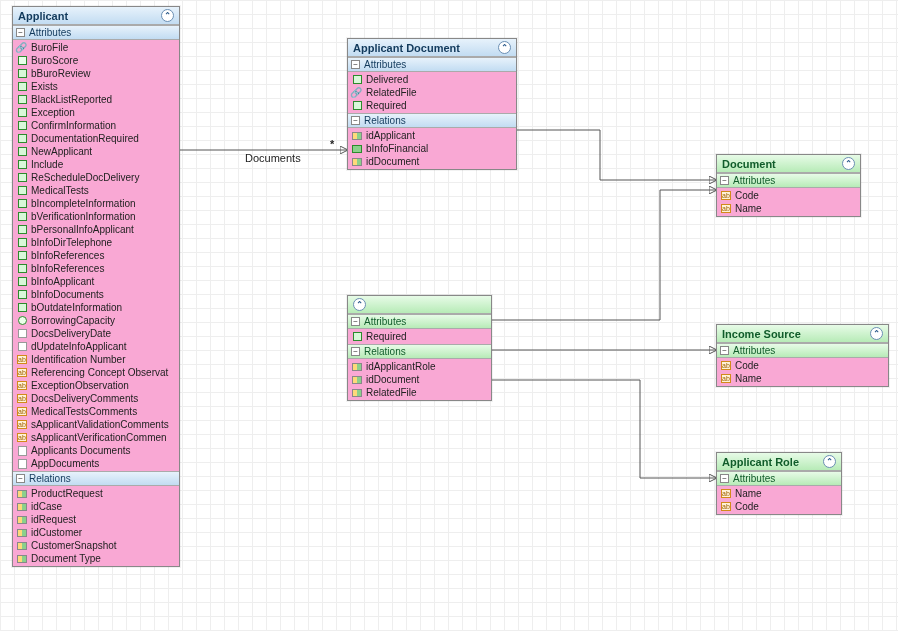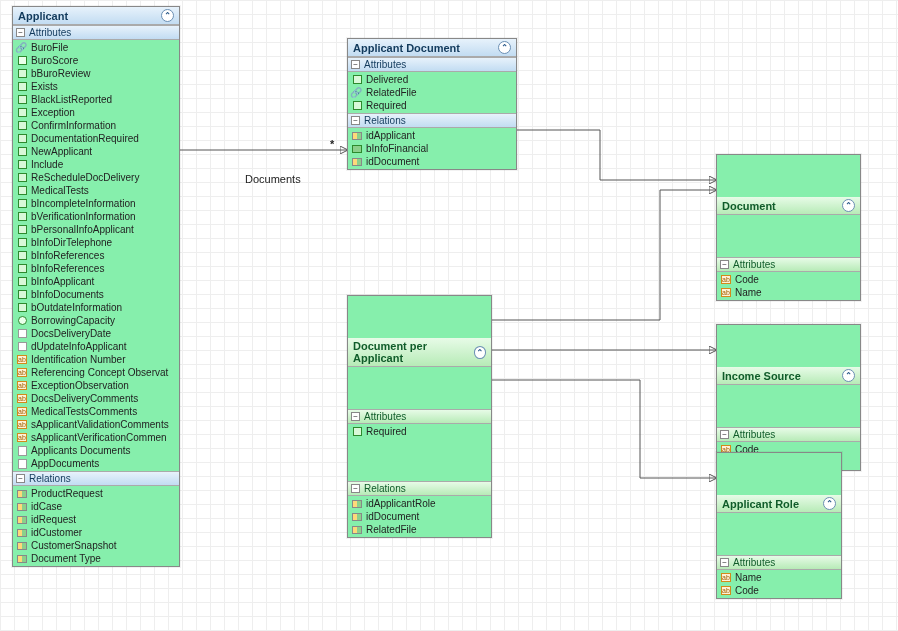--- a/index.html
+++ b/index.html
@@ -18,39 +18,38 @@
     overflow: hidden;
   }
   .connectors { position:absolute; top:0; left:0; width:898px; height:631px; pointer-events:none; }
   .connectors line, .connectors path { stroke:#555; stroke-width:1; fill:none; }
   .arrowhead { fill:#555; }
   .conn-label { position:absolute; font-size:11px; color:#222; background:transparent; }
 
   .entity {
     position:absolute;
     border:1px solid #888;
-    background:#86efac;
+    background:#f9a8d4;
     box-shadow:0 0 0 1px rgba(0,0,0,0.05);
   }
   .entity .titlebar {
     display:flex; align-items:center; justify-content:space-between;
     padding:2px 5px;
     font-weight:bold;
     font-size:11px;
     color:#1a3a5a;
     border-bottom:1px solid #aaa;
   }
   .blue .titlebar, .blue .section-head {
     background:linear-gradient(to bottom,#e7f2fb,#c2dcf2);
     color:#123a5c;
   }
   .green .titlebar, .green .section-head {
     background:linear-gradient(to bottom,#e7fbe7,#b7ebb7);
     color:#105c2a;
-    margin-top:42px;
   }
   .section-head {
     display:flex; align-items:center;
     padding:1px 3px;
     border-top:1px solid #aaa;
     border-bottom:1px solid #aaa;
     font-size:10px;
     font-weight:normal;
     color:#333;
   }
@@ -94,21 +93,21 @@
     <marker id="ah" markerWidth="8" markerHeight="8" refX="7" refY="4" orient="auto">
       <path class="arrowhead" d="M0,0 L8,4 L0,8 z"></path>
     </marker>
   </defs>
   <path d="M 180 150 L 347 150" marker-end="url(#ah)"></path>
   <path d="M 492 130 L 600 130 L 600 180 L 716 180" marker-end="url(#ah)"></path>
   <path d="M 492 320 L 660 320 L 660 190 L 716 190" marker-end="url(#ah)"></path>
   <path d="M 492 350 L 716 350" marker-end="url(#ah)"></path>
   <path d="M 492 380 L 640 380 L 640 478 L 716 478" marker-end="url(#ah)"></path>
 </svg>
-<div class="conn-label" style="left:245px; top:152px;margin-top:21px;">Documents</div>
+<div class="conn-label" style="left:245px; top:152px;">Documents</div>
 <div class="conn-label" style="left:330px; top:138px; font-weight:bold;">*</div>
 
 <div class="entity blue" style="left:12px; top:6px; width:168px;">
   <div class="titlebar">
     <span>Applicant</span>
     <span class="collapse-btn">⌃</span>
   </div>
   <div class="section-head">
     <span class="toggle">−</span>
     <span>Attributes</span>
@@ -403,21 +402,20 @@
         <span class="ico">
           <span class="i-rel"></span>
         </span>
         <span>idDocument</span>
       </div>
   </div>
 </div>
 
 <div class="entity green" style="left:347px; top:295px; width:145px;">
   <div class="titlebar">
-    <span>Document per Applicant</span>
     <span class="collapse-btn">⌃</span>
   </div>
   <div class="section-head">
     <span class="toggle">−</span>
     <span>Attributes</span>
   </div>
   <div class="items">
     <div class="item">
         <span class="ico">
           <span class="i-bool"></span>
@@ -469,21 +467,21 @@
       </div>
     <div class="item">
         <span class="ico">
           <span class="i-ab">ab</span>
         </span>
         <span>Name</span>
       </div>
   </div>
 </div>
 
-<div class="entity green" style="left:716px; top:324px; width:145px;">
+<div class="entity green" style="left:716px; top:324px; width:173px;">
   <div class="titlebar">
     <span>Income Source</span>
     <span class="collapse-btn">⌃</span>
   </div>
   <div class="section-head">
     <span class="toggle">−</span>
     <span>Attributes</span>
   </div>
   <div class="items">
     <div class="item">

